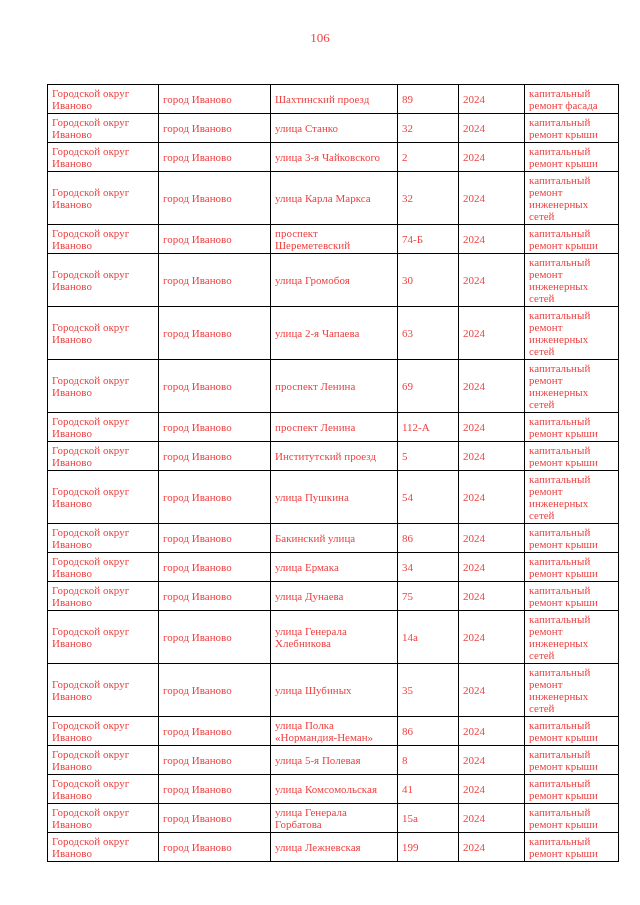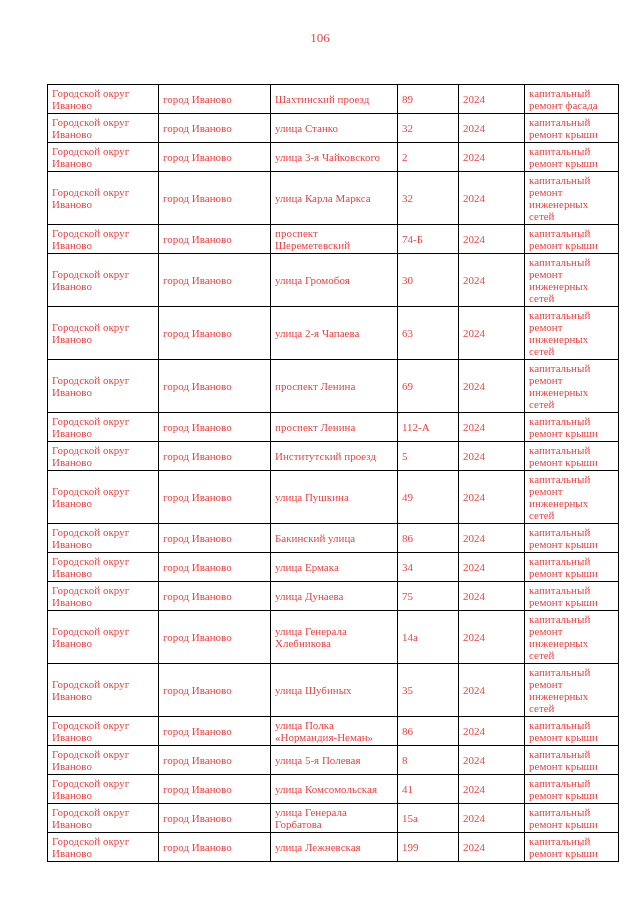--- a/index.html
+++ b/index.html
@@ -147,21 +147,21 @@
     <td>Институтский проезд</td>
     <td class="c-center">5</td>
     <td class="c-center">2024</td>
     <td>капитальный ремонт крыши</td>
   </tr>
 
   <tr>
     <td>Городской округ Иваново</td>
     <td>город Иваново</td>
     <td>улица Пушкина</td>
-    <td class="c-center">49</td>
+    <td class="c-center">54</td>
     <td class="c-center">2024</td>
     <td>капитальный ремонт инженерных сетей</td>
   </tr>
 
   <tr>
     <td>Городской округ Иваново</td>
     <td>город Иваново</td>
     <td>Бакинский улица</td>
     <td class="c-center">86</td>
     <td class="c-center">2024</td>

